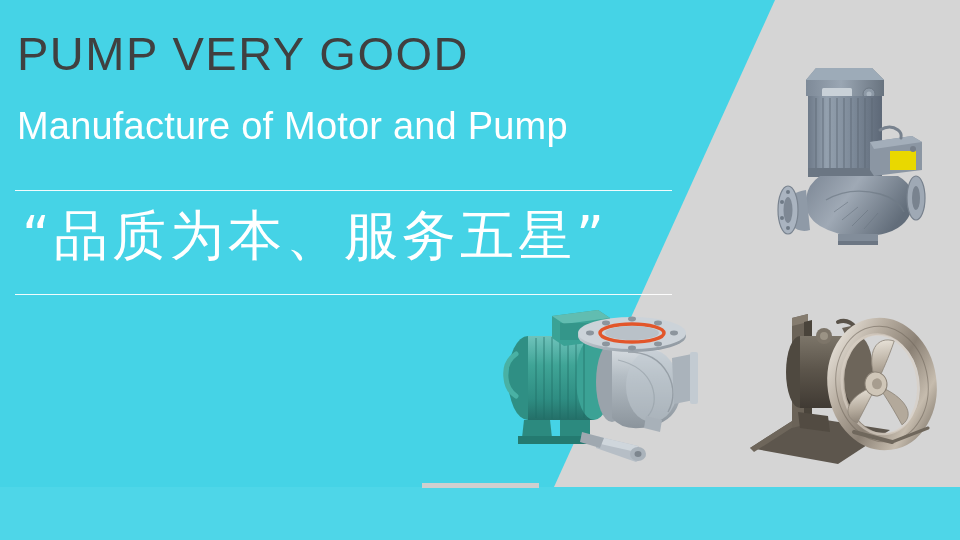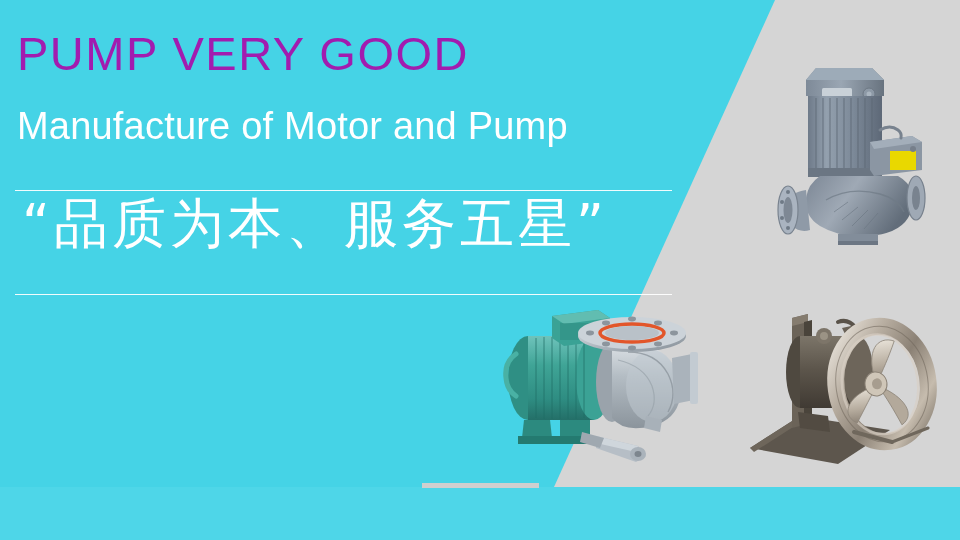--- a/index.html
+++ b/index.html
@@ -68,21 +68,21 @@
     z-index: 6;
   }
 
   .headline {
     position: absolute;
     left: 17px;
     top: 26px;
     font-size: 47px;
     font-weight: 300;
     letter-spacing: 1.5px;
-    color: #a21caf;
+    color: #404040;
     white-space: nowrap;
     line-height: 1.2;
   }
 
   .subheadline {
     position: absolute;
     left: 17px;
     top: 104px;
     font-size: 38px;
     font-weight: 400;
@@ -99,21 +99,21 @@
     height: 1px;
     background: #ffffff;
     opacity: 0.92;
   }
   .rule-top { top: 190px; }
   .rule-bottom { top: 294px; }
 
   .slogan {
     position: absolute;
     left: 22px;
-    top: 190px;
+    top: 202px;
     font-size: 54px;
     font-weight: 400;
     letter-spacing: 4px;
     color: #ffffff;
     white-space: nowrap;
     line-height: 1.25;
     font-family: "DejaVu Sans", "Liberation Sans", sans-serif;
   }
 
   

